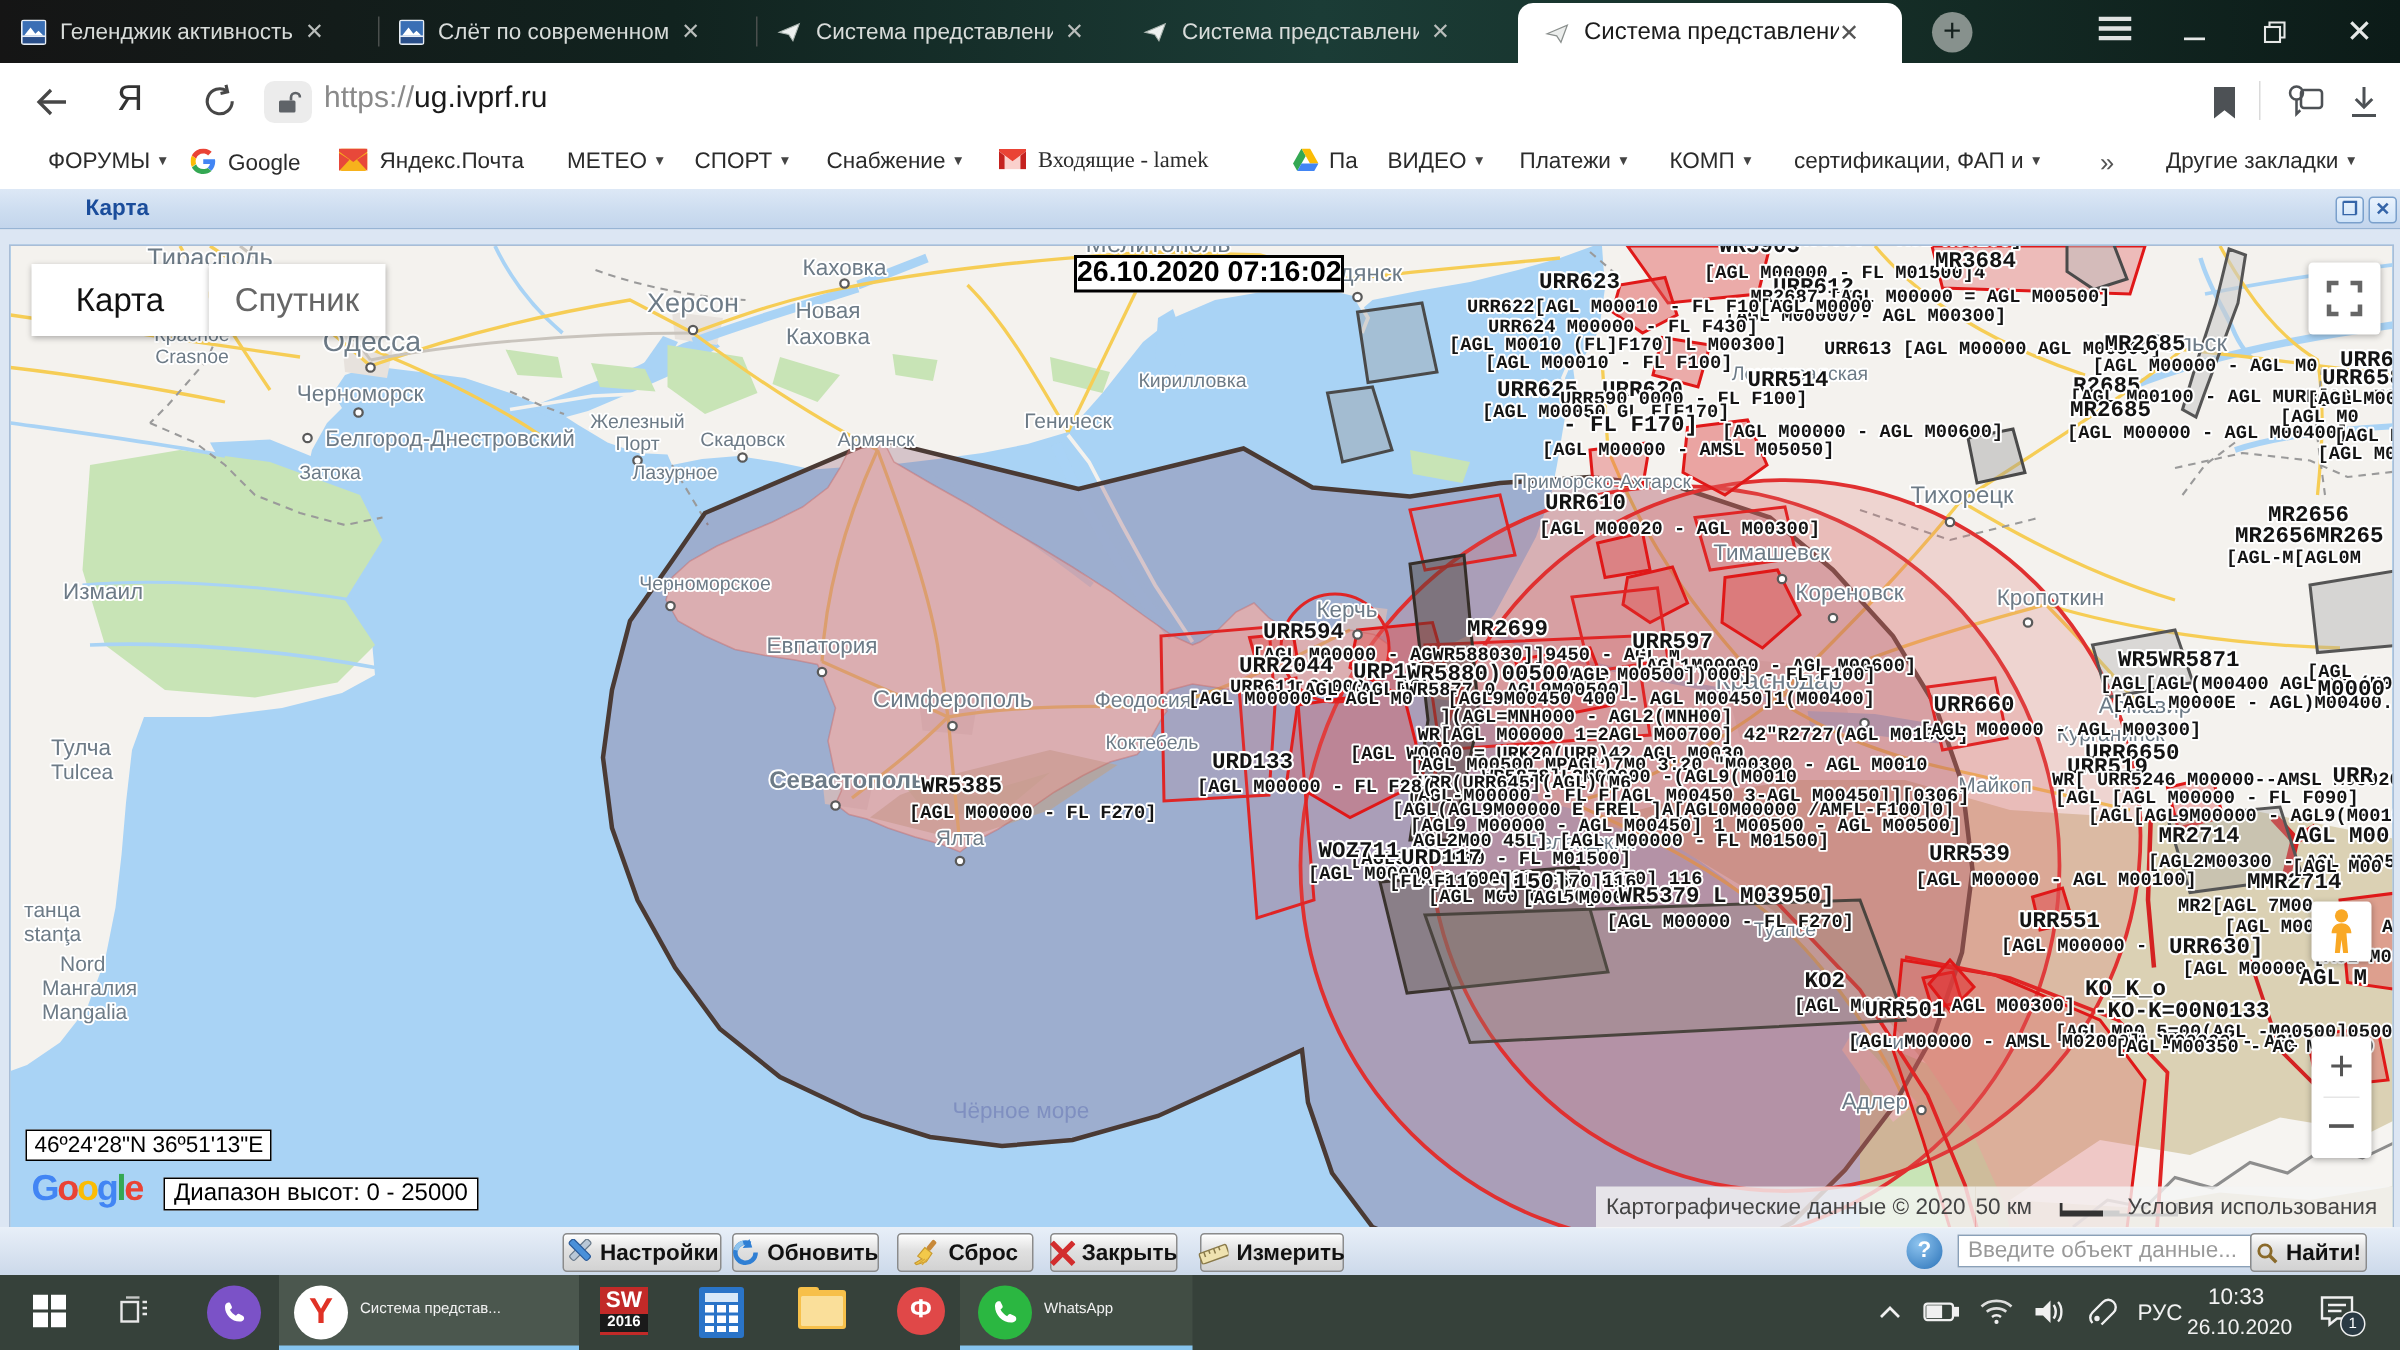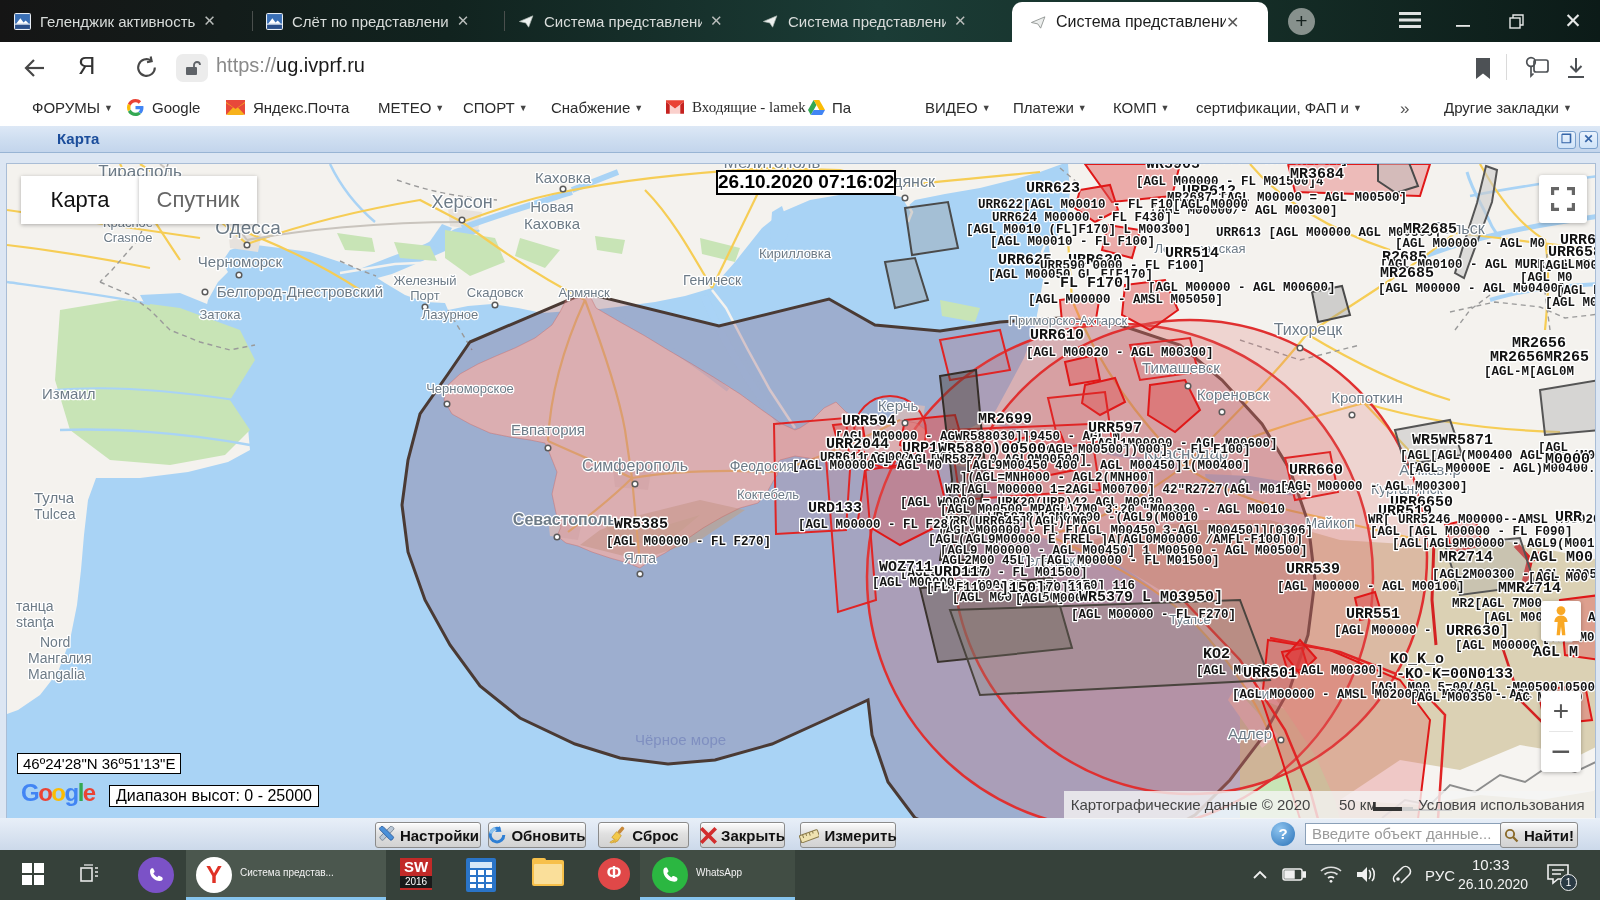--- a/index.html
+++ b/index.html
@@ -83,21 +83,21 @@
       <span class="cls">✕</span>
   </div>
   <div class="tabsep" style="left:252px;"></div>
   <div class="tab" style="left:266px;width:226px;">
     <svg class="fav" viewBox="0 0 16 16">
         <rect x="0" y="0" width="16" height="16" rx="2" fill="#e8eef5"></rect>
         <rect x="1" y="1" width="14" height="9" fill="#3a6fb5"></rect>
         <path d="M2 10 L6 5 L9 9 L11 7 L14 10 Z" fill="#fff"></path>
         <rect x="1" y="11" width="14" height="4" fill="#2a4f8a"></rect>
       </svg>
-    <span class="ttl">Слёт по представлени</span>
+    <span class="ttl">Слёт по современном</span>
       <span class="cls">✕</span>
   </div>
   <div class="tabsep" style="left:504px;"></div>
   <div class="tab" style="left:518px;width:226px;">
     <svg class="fav" viewBox="0 0 24 24">
         <path d="M2 12 L21 4 L15 20 L11 14 Z" fill="#eef1f0" stroke="#aab5b0" stroke-width="1"></path>
         <path d="M11 14 L21 4 L13 12 Z" fill="#c5cdc9"></path>
       </svg>
     <span class="ttl">Система представлени</span>
       <span class="cls">✕</span>
@@ -188,21 +188,21 @@
   <div class="bm" style="left:378px;">МЕТЕО<span class="car">▼</span></div>
   <div class="bm" style="left:463px;">СПОРТ<span class="car">▼</span></div>
   <div class="bm" style="left:551px;">Снабжение<span class="car">▼</span></div>
   <div class="bm" style="left:666px;font-family:Liberation Serif, serif;"><svg width="18" height="14" viewBox="0 0 24 18" style="vertical-align:-2px;margin-right:8px;">
         <path fill="#EA4335" d="M0 2 L12 11 L24 2 L24 0 L0 0 Z"></path>
         <path fill="#C5221F" d="M0 18 H5 V6 L0 2 Z"></path>
         <path fill="#C5221F" d="M24 18 H19 V6 L24 2 Z"></path>
         <path fill="#EA4335" d="M5 18 L5 6 L12 11 L19 6 L19 18 Z" fill-opacity=".25"></path>
         <rect x="5" y="5" width="14" height="13" fill="#fff" opacity="0"></rect>
       </svg>Входящие - lamek</div>
-  <div class="bm" style="left:808px;text-align:right;"><svg width="17" height="15" viewBox="0 0 24 21" style="vertical-align:-2px;margin-right:7px;">
+  <div class="bm" style="left:862px;text-align:right;"><svg width="17" height="15" viewBox="0 0 24 21" style="vertical-align:-2px;margin-right:7px;">
         <path fill="#34A853" d="M8 0 L0 14 L4 21 L12 7 Z"></path>
         <path fill="#FBBC05" d="M8 0 H16 L24 14 H16 Z"></path>
         <path fill="#4285F4" d="M4 21 L8 14 H24 L20 21 Z"></path>
       </svg>Па</div>
   <div class="bm" style="left:925px;">ВИДЕО<span class="car">▼</span></div>
   <div class="bm" style="left:1013px;">Платежи<span class="car">▼</span></div>
   <div class="bm" style="left:1113px;">КОМП<span class="car">▼</span></div>
   <div class="bm" style="left:1196px;">сертификации, ФАП и<span class="car">▼</span></div>
   <div class="bm" style="left:1400px;font-size:17px;color:#555;">»</div>
   <div class="bm" style="left:1444px;">Другие закладки<span class="car">▼</span></div>
@@ -568,21 +568,21 @@
         <circle cx="10" cy="4.5" r="4" fill="#f9a825"></circle>
         <path d="M10 9 C6 9 4 12 4 15 L7 15 L6 27 L9 27 L10 19 L11 27 L14 27 L13 15 L16 15 C16 12 14 9 10 9 Z" fill="#f9a825"></path>
       </svg></div>
   <div class="mapbox" id="zoombox">
       <div style="font-size:28px;text-align:center;line-height:40px;color:#555;">+</div>
       <div style="margin:0 8px;height:1px;background:#e6e6e6;"></div>
       <div style="font-size:34px;text-align:center;line-height:38px;color:#555;">−</div>
     </div>
   <div id="databar">
       <div style="position:absolute;left:1057px;top:0;width:253px;height:28px;background:rgba(245,245,245,0.8);line-height:28px;text-align:center;">Картографические данные © 2020 Google</div>
-      <div style="position:absolute;left:1310px;top:0;width:85px;height:28px;background:rgba(245,245,245,0.8);line-height:28px;"><span style="margin-left:22px;">50 км</span></div>
+      <div style="position:absolute;left:1310px;top:0;width:85px;height:28px;background:rgba(245,245,245,0.8);line-height:28px;"><span style="margin-left:0;">50 км</span></div>
       <svg style="position:absolute;left:1366px;top:9px;" width="80" height="12" viewBox="0 0 80 12">
         <path d="M1 2 V10 H78 V2" fill="none" stroke="#333" stroke-width="2"></path>
         <rect x="1" y="7" width="39" height="3" fill="#333"></rect>
       </svg>
       <div style="position:absolute;left:1395px;top:0;width:199px;height:28px;background:rgba(245,245,245,0.8);line-height:28px;text-align:center;">Условия использования</div>
     </div>
   <div id="coordbox">46º24'28"N 36º51'13"E</div>
   <div id="glogo"><span style="color:#4285F4">G</span><span style="color:#EA4335">o</span><span style="color:#FBBC05">o</span><span style="color:#4285F4">g</span><span style="color:#34A853">l</span><span style="color:#EA4335">e</span></div>
   <div id="rangebox">Диапазон высот: 0 - 25000</div>
   </div>
@@ -633,21 +633,21 @@
   <svg style="position:absolute;left:147px;top:16px;" width="18" height="18" viewBox="0 0 24 24" fill="#fff">
       <path d="M7 3 C5 3 4 5 4 7 c0 7 6 13 13 13 2 0 4-1 4-3 0-1-.5-1.8-1.3-2.2l-3-1.5c-.7-.3-1.5-.2-2 .4l-1 1.2 c-2-1-4.3-3.3-5.3-5.3l1.2-1c.6-.5.7-1.3.4-2l-1.5-3C8.8 3.5 8 3 7 3 Z"></path>
     </svg>
   <div style="position:absolute;left:186px;top:0;width:200px;height:50px;background:#4b574e;"></div>
   <div style="position:absolute;left:196px;top:7px;width:36px;height:36px;border-radius:50%;background:#fff;"></div>
   <div style="position:absolute;left:204px;top:11px;color:#e03226;font-size:24px;font-weight:bold;width:20px;text-align:center;">Y</div>
   <div class="tbtxt" style="position:absolute;left:240px;top:17px;">Система представ...</div>
   <div style="position:absolute;left:186px;top:47px;width:200px;height:3px;background:#86c4ee;"></div>
   <div style="position:absolute;left:400px;top:8px;width:32px;height:32px;background:#c22a28;"></div>
   <div style="position:absolute;left:400px;top:8px;color:#fff;font-weight:bold;font-size:15px;width:32px;text-align:center;">SW</div>
-  <div style="position:absolute;left:400px;top:26px;color:#fff;font-weight:normal;font-size:10px;width:32px;text-align:center;background:#1a1a1a;height:12px;line-height:12px;">2016</div>
+  <div style="position:absolute;left:400px;top:26px;color:#fff;font-weight:bold;font-size:10px;width:32px;text-align:center;background:#1a1a1a;height:12px;line-height:12px;">2016</div>
   <div style="position:absolute;left:466px;top:8px;width:30px;height:34px;background:#2a74c8;border-radius:2px;"></div>
   <svg style="position:absolute;left:470px;top:12px;" width="22" height="26" viewBox="0 0 22 26">
       <rect x="0" y="0" width="22" height="6" fill="#d8e8f8"></rect>
       <g fill="#fff">
         <rect x="0" y="8" width="6" height="5"></rect>
         <rect x="8" y="8" width="6" height="5"></rect>
         <rect x="16" y="8" width="6" height="5"></rect>
         <rect x="0" y="15" width="6" height="5"></rect>
         <rect x="8" y="15" width="6" height="5"></rect>
         <rect x="16" y="15" width="6" height="5"></rect>

